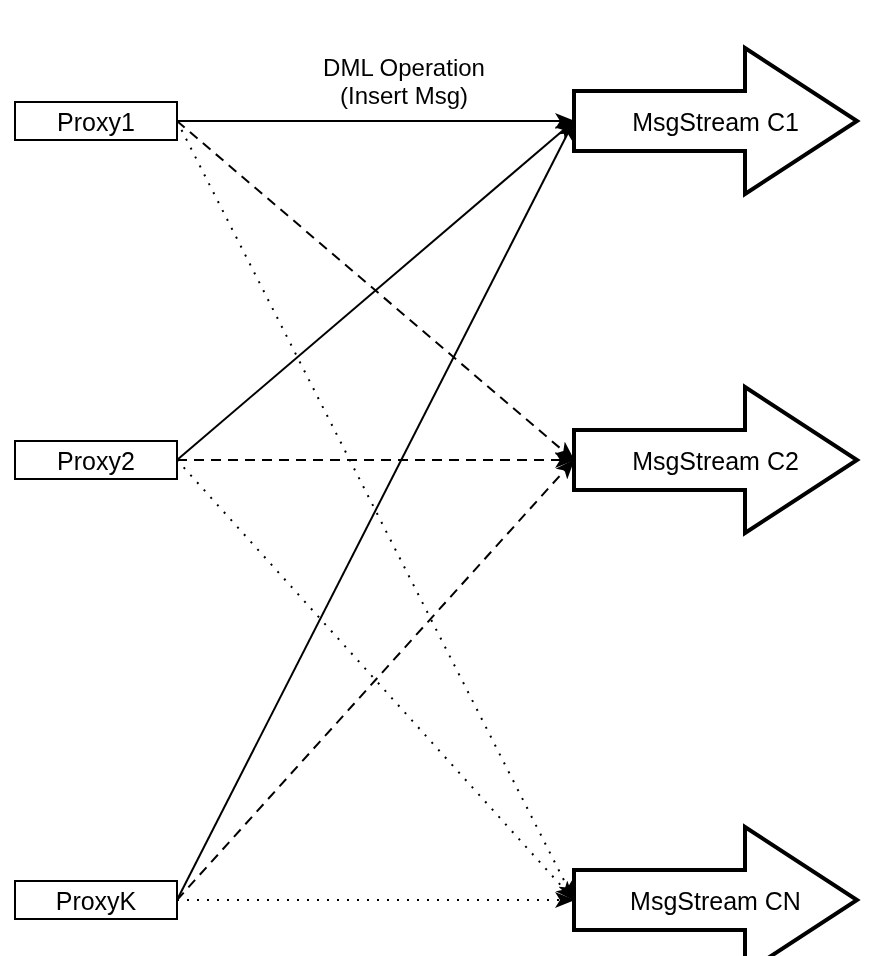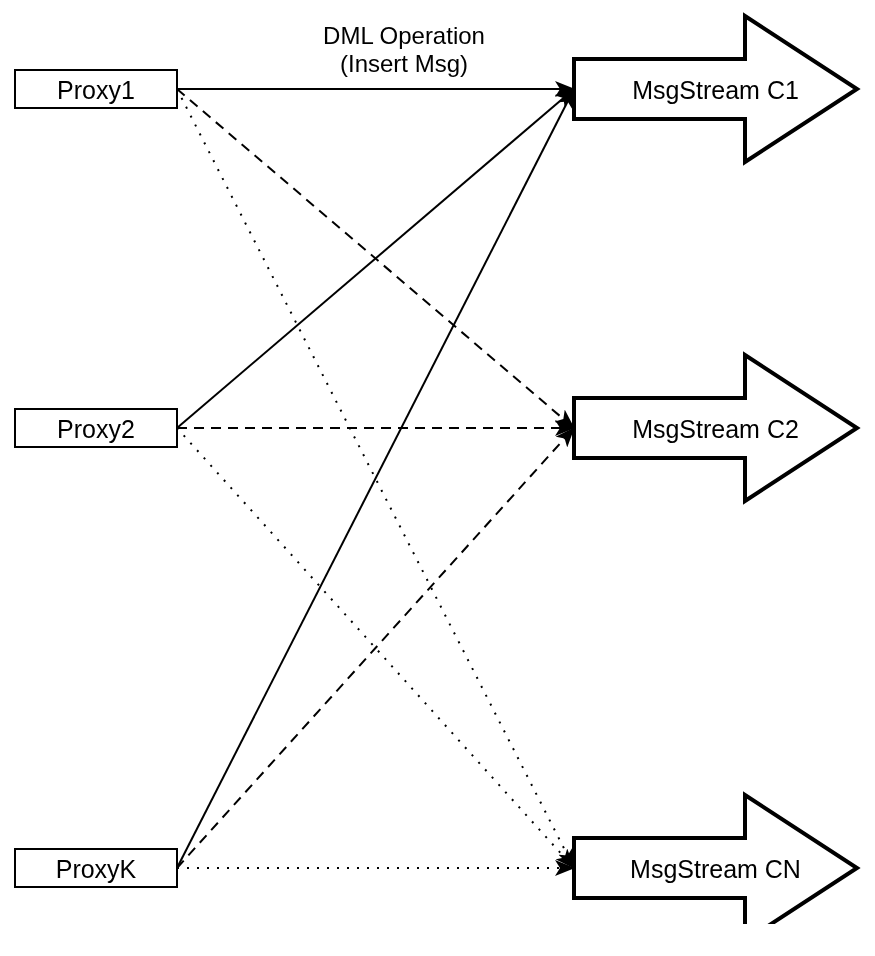--- a/index.html
+++ b/index.html
@@ -6,20 +6,21 @@
     margin: 0;
     padding: 0;
     background: #ffffff;
   }
   .canvas {
     position: relative;
     width: 875px;
     height: 924px;
     background: #b91c1c;
     overflow: hidden;
+    margin-top: 32px;
   }
   svg {
     display: block;
   }
   svg text {
     font-family: "Liberation Sans", sans-serif;
     fill: #000000;
   }
 </style>
 </head>

